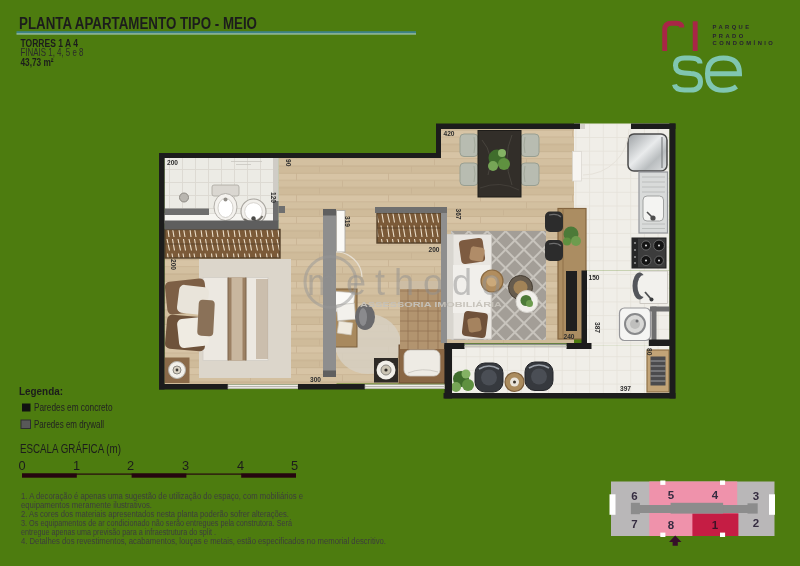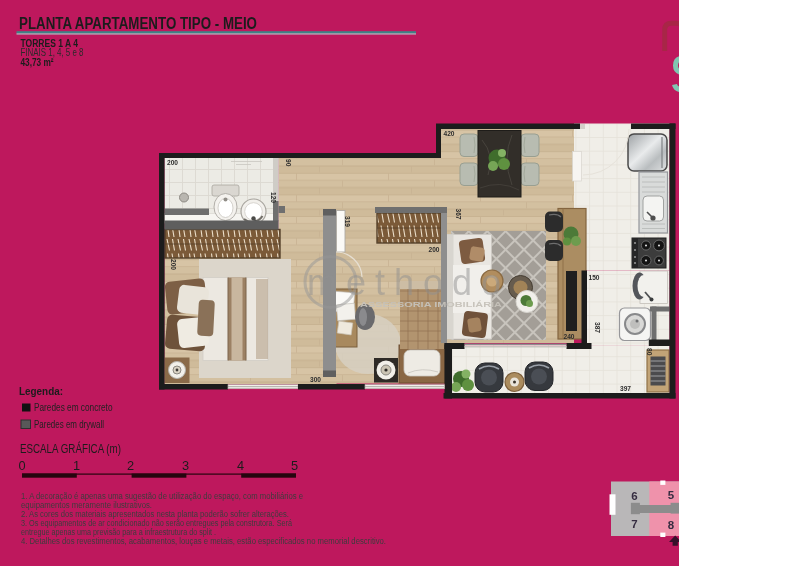--- a/index.html
+++ b/index.html
@@ -1,16 +1,16 @@
 <!DOCTYPE html>
 <html><head>
 <meta charset="utf-8">
 <style>
 html,body{margin:0;padding:0;background:#fff}
-.page{position:relative;width:679px;height:566px;background:#be185d;overflow:hidden;font-family:"Liberation Sans",sans-serif}
+.page{position:relative;width:800px;height:566px;background:#4d7c0f;overflow:hidden;font-family:"Liberation Sans",sans-serif}
 </style>
 </head>
 <body>
 <div class="page">
 <svg width="800" height="566" viewBox="0 0 800 566" font-family="Liberation Sans, sans-serif">
 <defs>
 <pattern id="wd" width="92" height="21.6" patternUnits="userSpaceOnUse">
   <rect width="92" height="21.6" fill="#d3c0a0"></rect>
   <rect x="0" y="0" width="92" height="7.2" fill="#d7c4a5"></rect>
   <rect x="0" y="14.4" width="92" height="7.2" fill="#cfbb9a"></rect>

